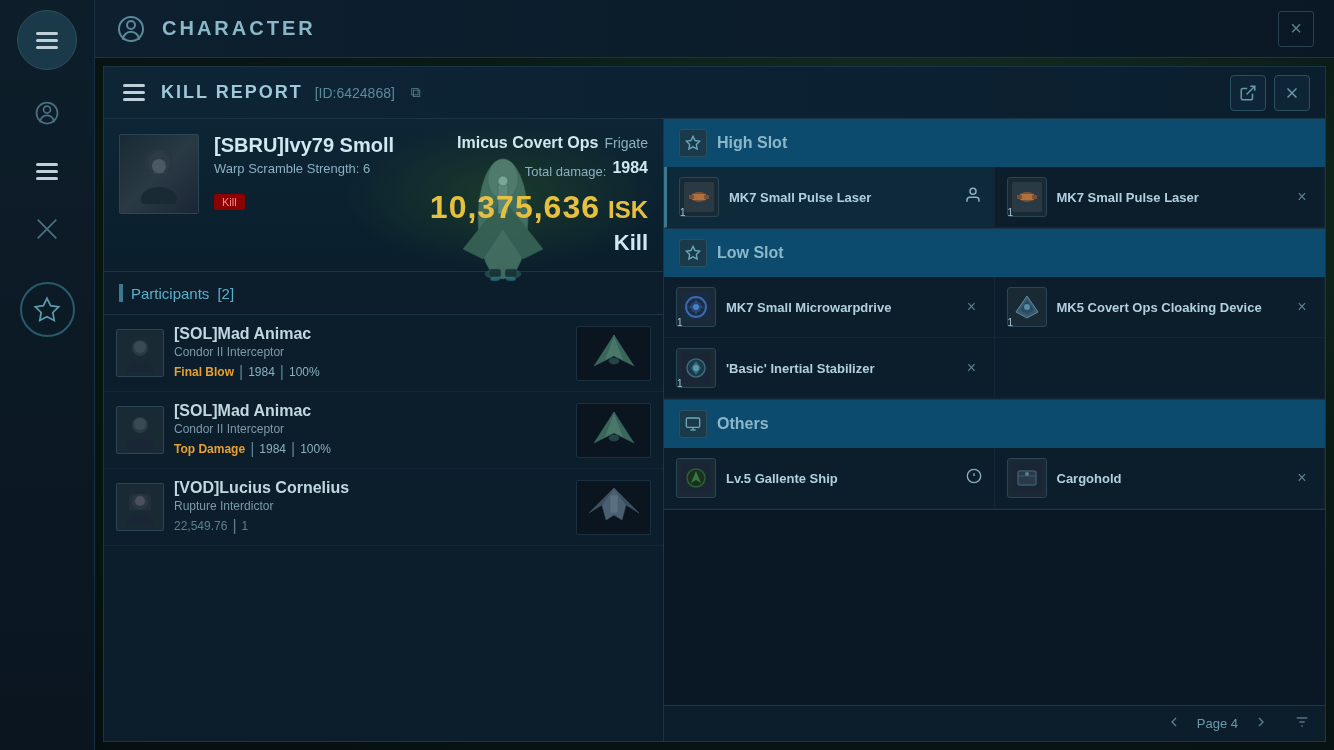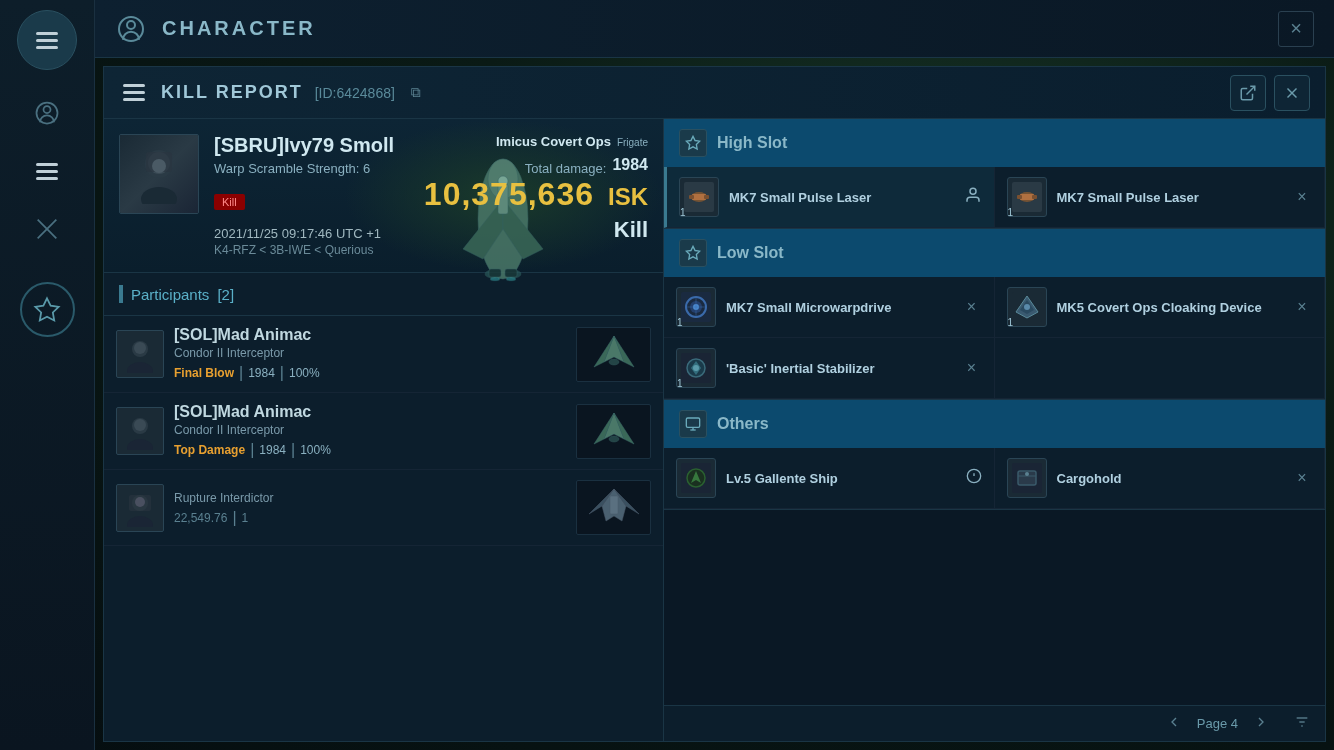--- a/index.html
+++ b/index.html
@@ -288,27 +288,27 @@
       margin-top: 4px;
     }
 
     .victim-location {
       color: #6a8a98;
       font-size: 12px;
       margin-top: 2px;
     }
 
     .ship-class {
-      font-size: 13px;
+      font-size: 16px;
       color: #d0e8f0;
       font-weight: bold;
     }
 
     .ship-type {
-      font-size: 10px;
+      font-size: 14px;
       color: #8ab0c0;
       text-align: center;
     }
 
     .total-damage-label {
       color: #8ab0c0;
       font-size: 13px;
       margin-top: 8px;
     }
 
@@ -720,36 +720,32 @@
                 </svg>
               </div>
             </div>
 
             <div class="victim-info">
               <div class="victim-name">[SBRU]Ivy79 Smoll</div>
               <div class="victim-stat">Warp Scramble Strength: 6</div>
               <div style="margin-top:12px;">
                 <div class="kill-label" style="position:relative;left:0;bottom:0;display:inline-block;">Kill</div>
               </div>
-              <div class="time-location-block">
-                <div class="victim-time">2021/11/25 09:17:46 UTC +1</div>
-                <div class="victim-location">K4-RFZ &lt; 3B-IWE &lt; Querious</div>
-              </div>
             </div>
 
             <div style="margin-left:auto;text-align:right;position:relative;z-index:3;">
               <div style="display:flex;align-items:baseline;justify-content:flex-end;gap:6px;">
                 <span class="ship-class">Imicus Covert Ops</span>
                 <span class="ship-type">Frigate</span>
               </div>
               <div style="display:flex;align-items:center;justify-content:flex-end;gap:6px;margin-top:4px;">
                 <span class="total-damage-label">Total damage:</span>
                 <span class="total-damage-value">1984</span>
               </div>
-              <div style="display:flex;align-items:baseline;justify-content:flex-end;gap:14px;margin-top:0;">
+              <div style="display:flex;align-items:baseline;justify-content:flex-end;gap:8px;margin-top:10px;">
                 <span class="isk-value">10,375,636</span>
                 <span class="isk-label">ISK</span>
               </div>
               <div class="kill-type">Kill</div>
             </div>
           </div>
         </div>
 
         <div class="participants-header">
           <div class="participants-indicator"></div>
@@ -827,20 +823,21 @@
             <div class="participant-avatar">
               <svg width="38" height="38" viewBox="0 0 38 38">
                 <rect width="38" height="38" fill="#1a2a35"></rect>
                 <circle cx="19" cy="14" r="8" fill="#2a3a45"></circle>
                 <ellipse cx="19" cy="36" rx="13" ry="9" fill="#1a2535"></ellipse>
                 <rect x="8" y="6" width="22" height="16" rx="2" fill="#2a3540" opacity="0.6"></rect>
                 <circle cx="19" cy="13" r="5" fill="#4a5060"></circle>
               </svg>
             </div>
             <div class="participant-info">
+              <div class="participant-name">[VOD]Lucius Cornelius</div>
               <div class="participant-ship">Rupture Interdictor</div>
               <div class="participant-stats-row">
                 <span style="color:#5a8090;font-size:12px;">22,549.76</span>
                 <span style="color:#5a8090;"> | </span>
                 <span style="color:#5a8090;font-size:12px;">1</span>
               </div>
             </div>
             <div class="participant-ship-icon">
               <svg width="60" height="44" viewBox="0 0 60 44">
                 <g fill="#6a7888" stroke="#4a5868" stroke-width="0.5">

